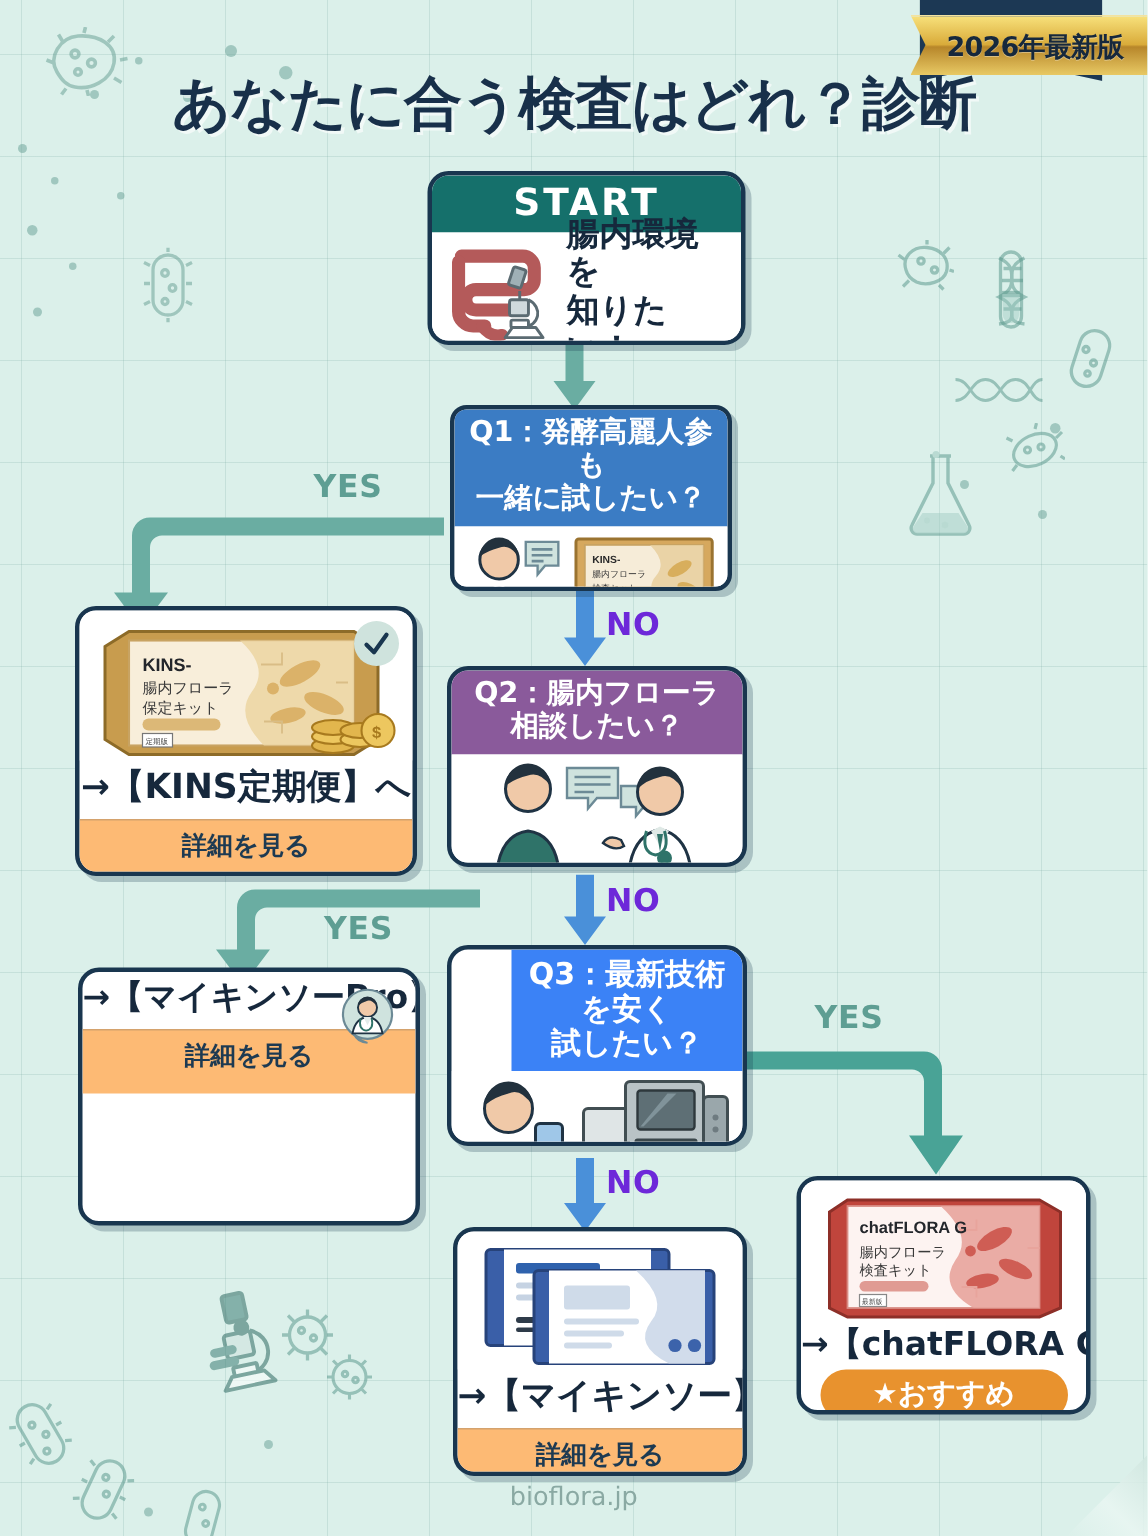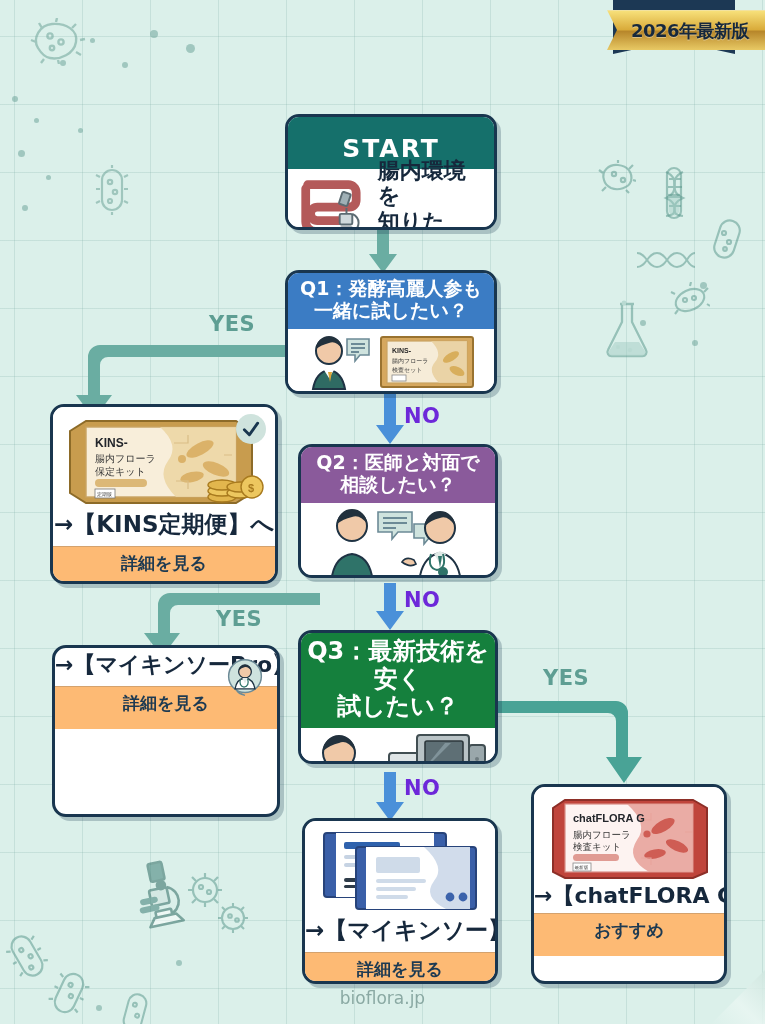--- a/index.html
+++ b/index.html
@@ -75,24 +75,24 @@
     z-index: 5;
   }
   .node .head {
     text-align: center;
     color: #ffffff;
     font-weight: 800;
     line-height: 1.15;
     padding: 5px 4px 7px;
     white-space: pre-line;
   }
-  .head.start  { background: #15706b; font-size: 25px; letter-spacing: 2px; padding: 18px 0 5px; }
+  .head.start  { background: #15706b; font-size: 25px; letter-spacing: 2px; padding: 4px 0 5px; }
   .head.q1     { background: #3b7cc4; font-size: 19px; }
   .head.q2     { background: #8a5a9b; font-size: 19px; }
-  .head.q3     { background: #15803d; font-size: 24px; }
+  .head.q3     { background: #3b82f6; font-size: 20px; margin-left: 40px; }
   .node .body  { background: #fff; display: flex; align-items: center; justify-content: center; }
   .node .resultlabel {
     text-align: center; font-size: 23px; font-weight: 800;
     color: #16283c; padding: 2px 0 6px; white-space: nowrap;
   }
   .node .footer {
     background: #fdba74; color: #1d3a52;
     text-align: center; font-size: 17px; font-weight: 700;
     padding: 5px 0 14px;
     border-top: 1px solid rgba(25,54,79,.18);
@@ -318,20 +318,23 @@
   <div class="dot" style="left:150px; top:30px;  width:8px;  height:8px;"></div>
   <div class="dot" style="left:122px; top:62px;  width:6px;  height:6px;"></div>
   <div class="dot" style="left:78px;  top:128px; width:5px;  height:5px;"></div>
   <div class="dot" style="left:186px; top:44px;  width:9px;  height:9px;"></div>
   <div class="dot" style="left:700px; top:282px; width:7px;  height:7px;"></div>
   <div class="dot" style="left:640px; top:320px; width:6px;  height:6px;"></div>
   <div class="dot" style="left:692px; top:340px; width:6px;  height:6px;"></div>
   <div class="dot" style="left:176px; top:960px; width:6px;  height:6px;"></div>
   <div class="dot" style="left:96px;  top:1005px;width:6px;  height:6px;"></div>
 
+  <div class="title-wrap">
+    <div class="title">あなたに合う検査はどれ？診断</div>
+  </div>
 
   <div class="badge">
     <div class="navy"></div>
     <div class="ribbon">
       <span>2026年最新版</span>
     </div>
   </div>
 
   <svg class="arrow" style="left:368px; top:228px;" width="30" height="46" viewBox="0 0 30 46">
     <path d="M9 0 h12 v26 h8 L15 45 L1 26 h8 Z" fill="#6aada2"></path>
@@ -383,21 +386,21 @@
           <path d="M58 40 C68 45 66 58 54 59"></path>
           <rect x="46" y="54" width="12" height="5" rx="1" fill="#fff"></rect>
           <path d="M42 66 h26 l-5 -7 h-16 Z" fill="#fff"></path>
         </g>
       </svg>
       <div class="start-text">腸内環境を
 知りたい！</div>
     </div>
   </div>
 
-  <div class="node" style="left:285px; top:270px; width:212px; height:124px;">
+  <div class="node" style="left:300px; top:270px; width:188px; height:124px;border-radius:11px;">
     <div class="head q1">Q1：発酵高麗人参も
 一緒に試したい？</div>
     <div class="body" style="height:66px; gap:8px; padding:2px 8px;">
       <svg width="64" height="58" viewBox="0 0 64 58">
         <circle cx="22" cy="18" r="13" fill="#f0c9a8" stroke="#1f3344" stroke-width="2"></circle>
         <path d="M9 16 a13 13 0 0 1 26 0 q-6 -9 -13 -6 q-8 2 -13 6Z" fill="#22313d"></path>
         <path d="M6 56 q3 -17 16 -19 q13 2 16 19Z" fill="#2f6b63" stroke="#1f3344" stroke-width="2"></path>
         <path d="M17 37 l5 8 l5 -8 l-5 -3Z" fill="#fff"></path>
         <path d="M21 39 l2 10 l2 -10Z" fill="#e0a73a"></path>
         <g fill="#cfe3de" stroke="#6c8a96" stroke-width="1.6">
@@ -417,21 +420,21 @@
         </g>
         <text x="13" y="20" font-size="7" font-weight="700" fill="#2a2a2a" font-family="'Liberation Sans',sans-serif">KINS-</text>
         <text x="13" y="30" font-size="6" fill="#3a3a3a" font-family="'DejaVu Sans',sans-serif">腸内フローラ</text>
         <text x="13" y="39" font-size="6" fill="#3a3a3a" font-family="'DejaVu Sans',sans-serif">検査セット</text>
         <rect x="13" y="42" width="14" height="6" fill="#fff" stroke="#888" stroke-width=".8"></rect>
       </svg>
     </div>
   </div>
 
   <div class="node" style="left:298px; top:444px; width:200px; height:134px;">
-    <div class="head q2">Q2：医師と対面で
+    <div class="head q2">Q2：腸内フローラ
 相談したい？</div>
     <div class="body" style="height:76px; gap:2px; padding:2px 6px;">
       <svg width="176" height="74" viewBox="0 0 176 74">
 
         <circle cx="42" cy="22" r="15" fill="#f0c9a8" stroke="#1f3344" stroke-width="2"></circle>
         <path d="M27 20 a15 15 0 0 1 30 0 q-7 -10 -15 -7 q-9 2 -15 7Z" fill="#22313d"></path>
         <path d="M22 72 q4 -20 20 -22 q16 2 20 22Z" fill="#2f7369" stroke="#1f3344" stroke-width="2"></path>
 
         <g fill="#cfe3de" stroke="#6c8a96" stroke-width="1.6">
           <path d="M68 8 h34 v20 h-14 l-6 7 v-7 h-14Z"></path>
@@ -569,21 +572,21 @@
         <g fill="#3c63ab">
             <circle cx="130" cy="66" r="4.4"></circle>
             <circle cx="143" cy="66" r="4.4"></circle>
           </g>
       </svg>
     </div>
     <div class="resultlabel">→【マイキンソー】</div>
     <div class="footer">詳細を見る</div>
   </div>
 
-  <div class="node" style="left:531px; top:784px; width:196px; height:200px;">
+  <div class="node" style="left:531px; top:784px; width:196px; height:159px;">
     <div class="body" style="height:92px; padding:10px 12px 0;">
       <svg width="164" height="84" viewBox="0 0 164 84">
         <path d="M6 12 L18 4 h128 l14 8 v64 l-14 6 H18 L6 76Z" fill="#c0453c" stroke="#8d2f28" stroke-width="2"></path>
         <rect x="18" y="8" width="128" height="68" fill="#fdf3f1" stroke="#d98d85" stroke-width="1.2"></rect>
         <path d="M80 8 q22 20 10 36 q-12 18 12 32 h44 V8Z" fill="#e8a49c" opacity=".9"></path>
         <g fill="#cf5d54">
           <ellipse cx="116" cy="30" rx="13" ry="5.5" transform="rotate(-30 116 30)"></ellipse>
           <ellipse cx="130" cy="50" rx="12" ry="5" transform="rotate(25 130 50)"></ellipse>
           <ellipse cx="108" cy="58" rx="11" ry="4.6" transform="rotate(-10 108 58)"></ellipse>
           <circle cx="100" cy="38" r="3.6"></circle>
@@ -593,19 +596,20 @@
           </g>
         <text x="26" y="26" font-size="11" font-weight="700" fill="#23262b" font-family="'Liberation Sans',sans-serif">chatFLORA G</text>
         <text x="26" y="42" font-size="9.5" fill="#3a3a3a" font-family="'DejaVu Sans',sans-serif">腸内フローラ</text>
         <text x="26" y="54" font-size="9.5" fill="#3a3a3a" font-family="'DejaVu Sans',sans-serif">検査キット</text>
         <rect x="26" y="58" width="46" height="7" rx="3.5" fill="#e09b93"></rect>
         <rect x="26" y="67" width="18" height="8" fill="#fff" stroke="#888" stroke-width=".8"></rect>
         <text x="27.5" y="73.4" font-size="4.6" fill="#444" font-family="'DejaVu Sans',sans-serif">最新版</text>
       </svg>
     </div>
     <div class="resultlabel" style="font-size:22px; padding-bottom:2px;">→【chatFLORA G】</div>
+    <div class="reco">★おすすめ</div>
     <div class="footer">おすすめ</div>
   </div>
 
   <div class="watermark">bioflora.jp</div>
   <div class="curl"></div>
 
 </div>
 
 </body></html>

